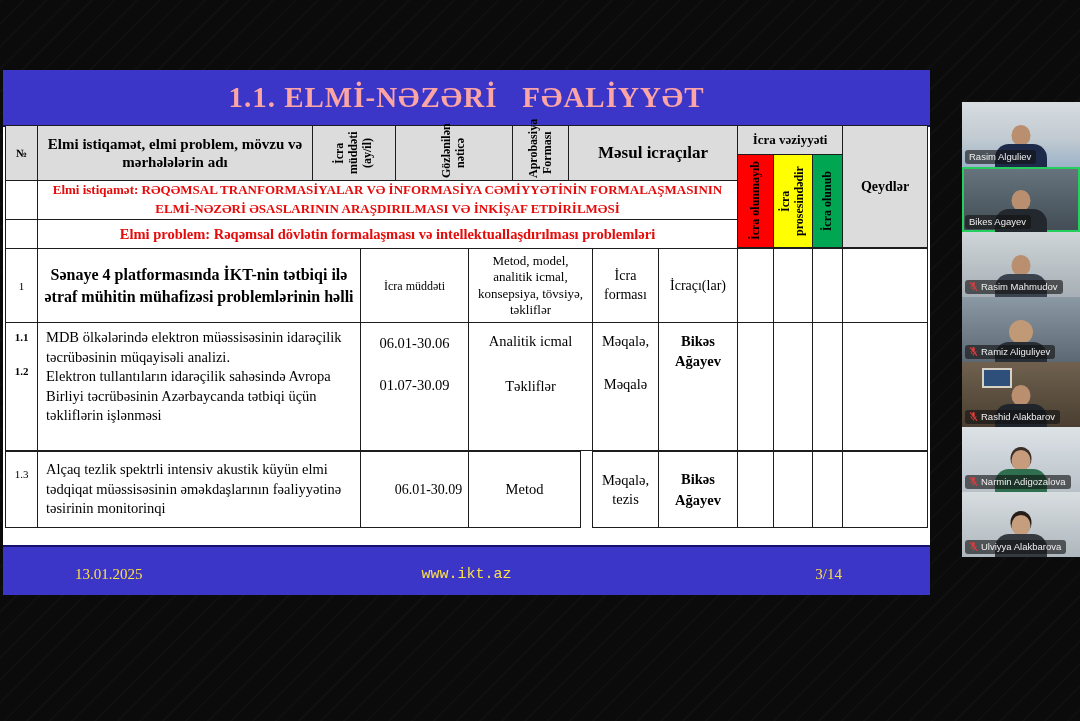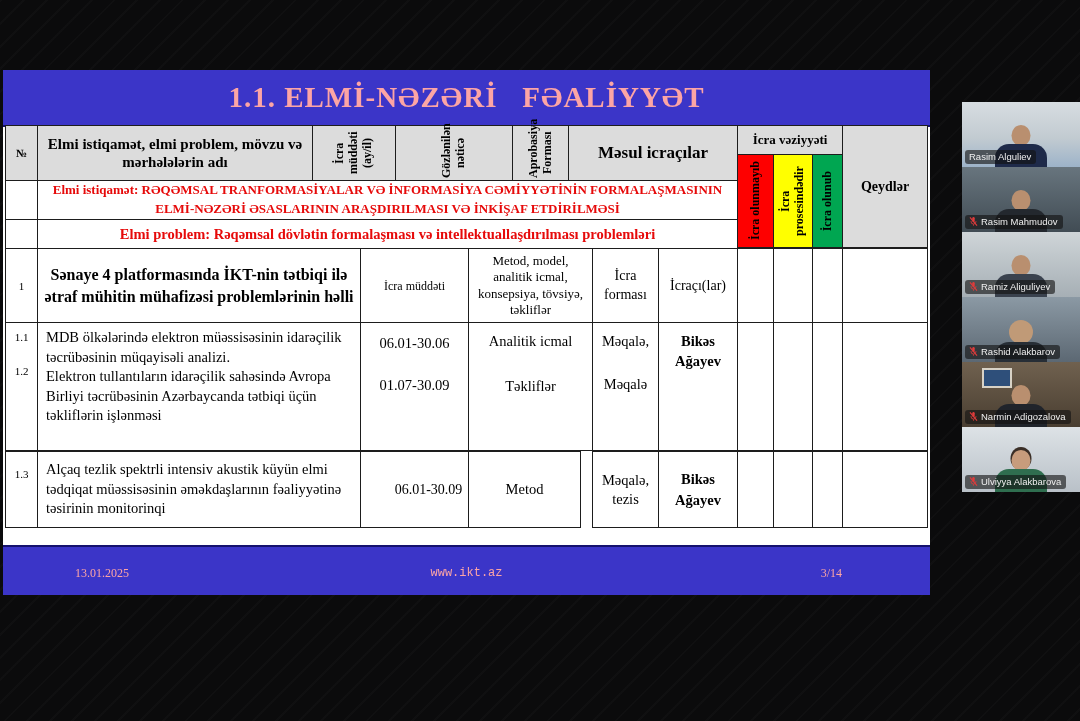--- a/index.html
+++ b/index.html
@@ -8,21 +8,21 @@
     background-color:#0b0b0c;
     background-image:repeating-linear-gradient(135deg, rgba(255,255,255,0.02) 0 2px, transparent 2px 16px);
     font-family:"Liberation Serif", serif;
   }
   
   .slide{position:absolute;left:3px;top:70px;width:927px;height:523px;background:#ffffff;}
   .titlebar{position:absolute;left:0;top:0;width:927px;height:55px;background:#3b35c8;
     display:flex;align-items:center;justify-content:center;border-bottom:2px solid #15126e;}
   .titlebar span{color:#fca5a5;font-weight:bold;font-size:29px;letter-spacing:1px;white-space:pre;}
   .footerbar{position:absolute;left:0;top:475px;width:927px;height:48px;background:#3b35c8;border-top:2px solid #15126e;}
-  .footerbar span{position:absolute;color:#fca5a5;font-size:12px;top:19px;}
+  .footerbar span{position:absolute;color:#fde047;font-size:15px;top:19px;}
   .f-date{left:72px;}
   .f-site{left:0;width:100%;text-align:center;font-family:Liberation Mono, monospace;}
   .f-page{right:88px;}
 
   
   .cell{position:absolute;box-sizing:border-box;border:1px solid #1d1d1d;background:#fff;
     display:flex;align-items:center;justify-content:center;text-align:center;color:#000;}
   .hdr{background:#dcdcdc;}
   .rot{writing-mode:vertical-rl;transform:rotate(180deg);font-weight:bold;font-size:12px;line-height:1.15;}
   .left-txt{justify-content:flex-start;text-align:left;}
@@ -105,21 +105,21 @@
   <div class="cell bold" style="left:34px;top:178px;width:324px;height:75px;font-size:16px;line-height:1.35;padding:0 6px;">Sənaye 4 platformasında İKT-nin tətbiqi ilə ətraf mühitin mühafizəsi problemlərinin həlli</div>
   <div class="cell" style="left:357px;top:178px;width:109px;height:76px;font-size:12px;">İcra müddəti</div>
   <div class="cell" style="left:465px;top:178px;width:125px;height:75px;font-size:13px;line-height:1.25;padding:0 4px;">Metod, model, analitik icmal, konsepsiya, tövsiyə, təkliflər</div>
   <div class="cell" style="left:589px;top:178px;width:67px;height:75px;font-size:14px;line-height:1.3;">İcra forması</div>
   <div class="cell" style="left:655px;top:178px;width:80px;height:75px;font-size:14px;">İcraçı(lar)</div>
   <div class="cell" style="left:734px;top:178px;width:37px;height:75px;"></div>
   <div class="cell" style="left:770px;top:178px;width:40px;height:75px;"></div>
   <div class="cell" style="left:809px;top:178px;width:31px;height:75px;"></div>
   <div class="cell" style="left:839px;top:178px;width:86px;height:75px;"></div>
 
-  <div class="cell no-col stack" style="left:2px;top:252px;width:33px;height:129px;">
+  <div class="cell no-col stack" style="left:2px;top:252px;width:33px;height:129px;font-weight:bold;">
     <span style="margin-top:8px;">1.1</span>
     <span style="margin-top:22px;">1.2</span>
   </div>
   <div class="cell left-txt top-al" style="left:34px;top:252px;width:324px;height:129px;font-size:14.5px;line-height:1.35;padding:5px 8px;display:block;">
     <div>MDB ölkələrində elektron müəssisəsinin idarəçilik təcrübəsinin müqayisəli analizi.</div>
     <div>Elektron tullantıların idarəçilik sahəsində Avropa Birliyi təcrübəsinin Azərbaycanda tətbiqi üçün təkliflərin işlənməsi</div>
   </div>
   <div class="cell stack" style="left:357px;top:252px;width:109px;height:129px;font-size:14.5px;">
     <span style="margin-top:12px;">06.01-30.06</span>
     <span style="margin-top:25px;">01.07-30.09</span>
@@ -161,20 +161,29 @@
   <div class="tile">
     <div class="person">
         <div class="head"></div>
         <div class="torso"></div>
       </div>
     <div class="name-tag">
       <span>Rasim Alguliev</span>
     </div>
   </div>
 
+  <div class="tile speaking">
+    <div class="person">
+        <div class="head"></div>
+        <div class="torso"></div>
+      </div>
+    <div class="name-tag">
+      <span>Bikes Agayev</span>
+    </div>
+  </div>
 
   <div class="tile">
     <div class="person">
         <div class="head"></div>
         <div class="torso"></div>
       </div>
     <div class="name-tag">
       <svg class="mic" width="9" height="11" viewBox="0 0 12 14">
           <rect x="4.4" y="1" width="3.2" height="6.5" rx="1.6" fill="#e03b3b"></rect>
           <path d="M2.6 6.5a3.4 4 0 0 0 6.8 0" stroke="#e03b3b" stroke-width="1.1" fill="none"></path>

